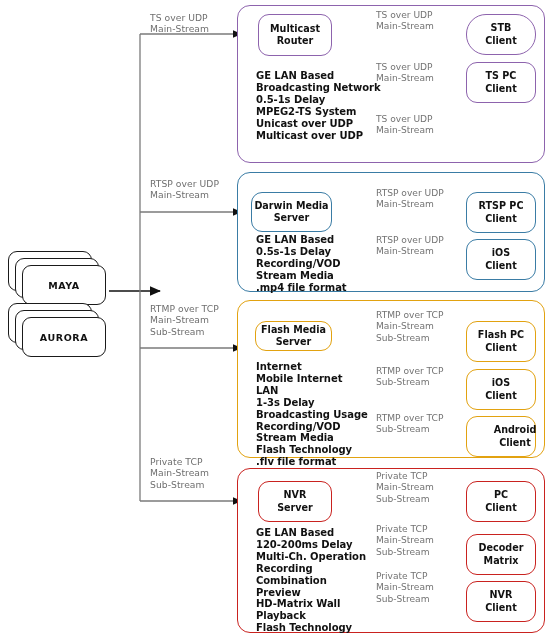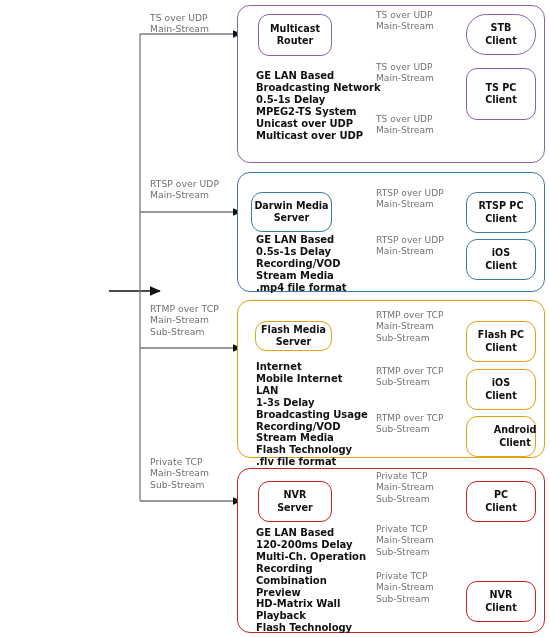--- a/index.html
+++ b/index.html
@@ -183,21 +183,33 @@
     </g>
 
     <g>
       <path d="M332,501 L434,501" stroke="#e06a66" stroke-width="1.3" fill="none" marker-end="url(#ah-red)"></path>
       <path d="M380,501 L380,601" stroke="#e06a66" stroke-width="1.3" fill="none"></path>
       <path d="M380,554 L434,554" stroke="#e06a66" stroke-width="1.3" fill="none" marker-end="url(#ah-red)"></path>
       <path d="M380,601 L434,601" stroke="#e06a66" stroke-width="1.3" fill="none" marker-end="url(#ah-red)"></path>
     </g>
   </svg>
 
-
+  <div class="stack" style="left:8px; top:251px; width:112px; height:56px;">
+    <div class="sheet s1" style="width:84px; height:40px;"></div>
+    <div class="sheet s2" style="width:84px; height:40px;"></div>
+    <div class="sheet s3" style="width:84px; height:40px;"></div>
+    <div class="label" style="top:29px;">MAYA</div>
+  </div>
+
+  <div class="stack" style="left:8px; top:303px; width:112px; height:56px;">
+    <div class="sheet s1" style="width:84px; height:40px;"></div>
+    <div class="sheet s2" style="width:84px; height:40px;"></div>
+    <div class="sheet s3" style="width:84px; height:40px;"></div>
+    <div class="label" style="top:29px;">AURORA</div>
+  </div>
 
   <div class="bus-label" style="left:150px; top:12px; width:96px;">TS over UDP
 Main-Stream</div>
   <div class="bus-label" style="left:150px; top:178px; width:96px;">RTSP over UDP
 Main-Stream</div>
   <div class="bus-label" style="left:150px; top:303px; width:96px;">RTMP over TCP
 Main-Stream
 Sub-Stream</div>
   <div class="bus-label" style="left:150px; top:456px; width:96px;">Private TCP
 Main-Stream
@@ -215,21 +227,21 @@
 Unicast over UDP
 Multicast over UDP</div>
 
   <div class="link-label" style="left:376px; top:10px; width:64px;">TS over UDP
 Main-Stream</div>
   <div class="node purple" style="left:466px; top:14px; width:70px; height:41px;border-radius:20px;">STB
 Client</div>
 
   <div class="link-label" style="left:376px; top:62px; width:64px;">TS over UDP
 Main-Stream</div>
-  <div class="node purple" style="left:466px; top:68px; width:70px; height:52px;">TS PC
+  <div class="node purple" style="left:466px; top:62px; width:70px; height:41px;">TS PC
 Client</div>
 
   <div class="link-label" style="left:376px; top:114px; width:64px;">TS over UDP
 Main-Stream</div>
 
   <div class="group blue" style="left:237px; top:172px; width:308px; height:120px;"></div>
 
   <div class="node blue" style="left:251px; top:192px; width:81px; height:40px;">Darwin Media
 Server</div>
 
@@ -297,20 +309,22 @@
 
   <div class="link-label" style="left:376px; top:471px; width:72px;">Private TCP
 Main-Stream
 Sub-Stream</div>
   <div class="node red" style="left:466px; top:481px; width:70px; height:41px;">PC
 Client</div>
 
   <div class="link-label" style="left:376px; top:524px; width:72px;">Private TCP
 Main-Stream
 Sub-Stream</div>
+  <div class="node red" style="left:466px; top:534px; width:70px; height:41px;">Decoder
+Matrix</div>
 
   <div class="link-label" style="left:376px; top:571px; width:72px;">Private TCP
 Main-Stream
 Sub-Stream</div>
   <div class="node red" style="left:466px; top:581px; width:70px; height:41px;">NVR
 Client</div>
 
 </div>
 
 </body></html>

